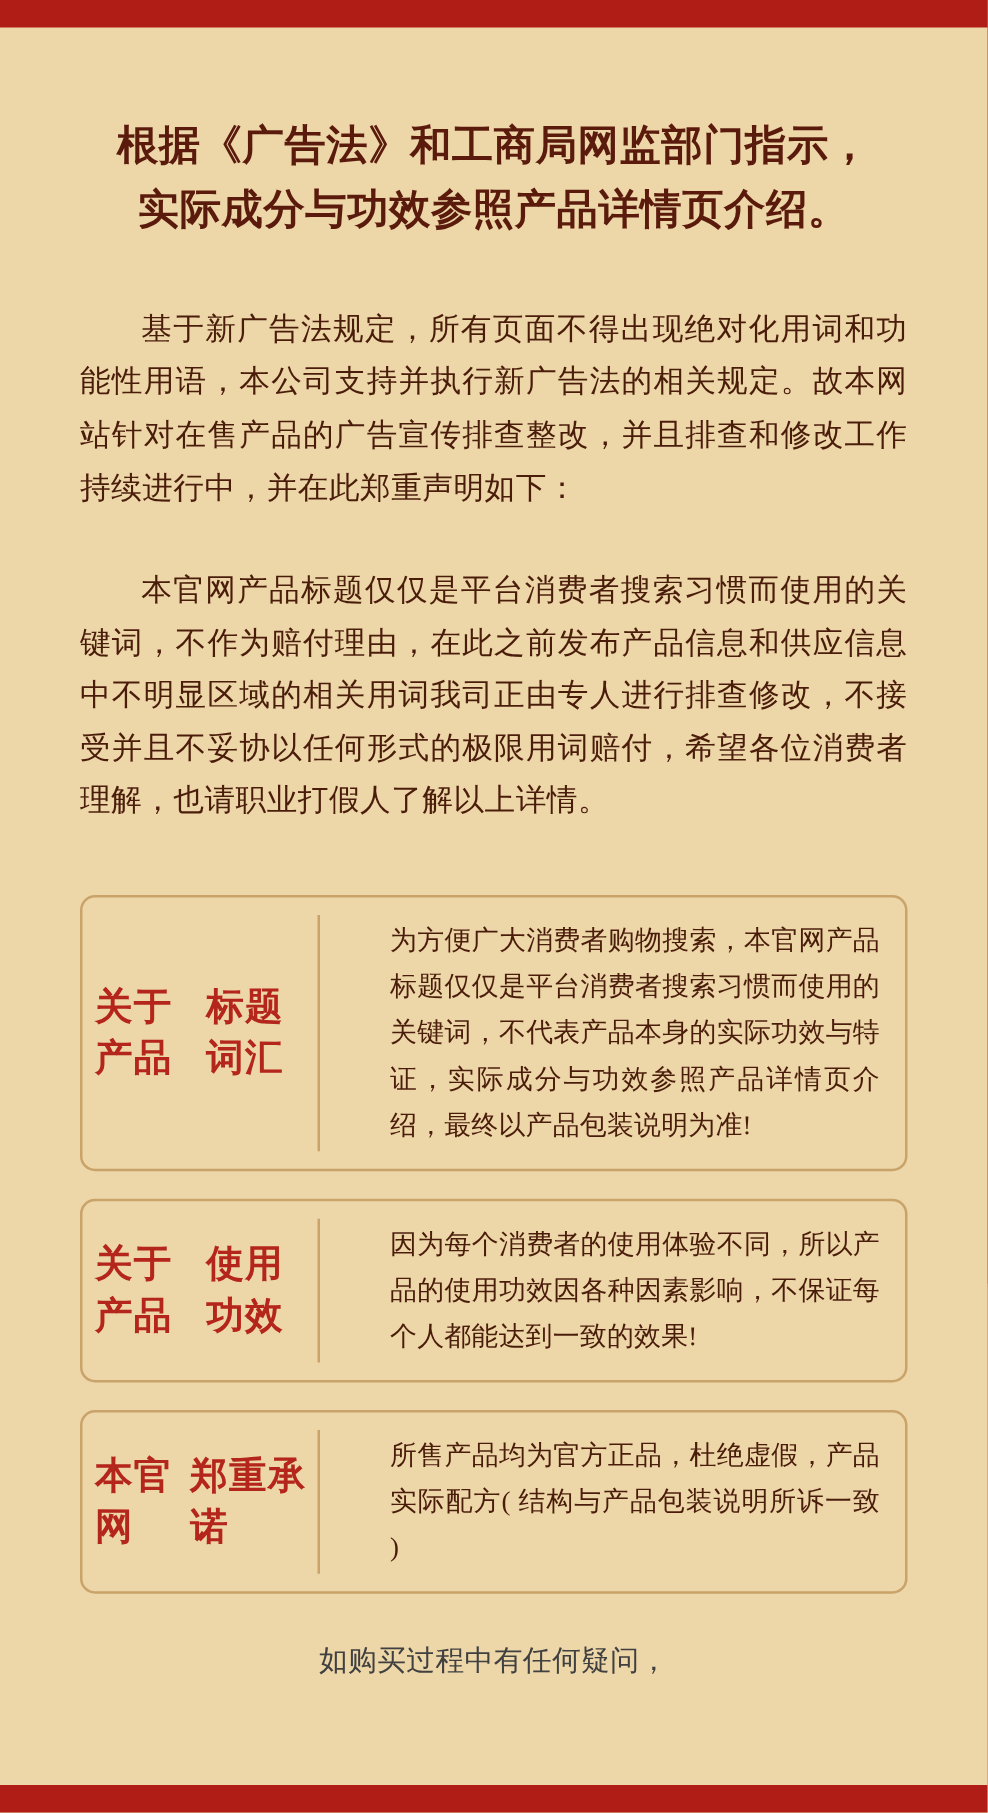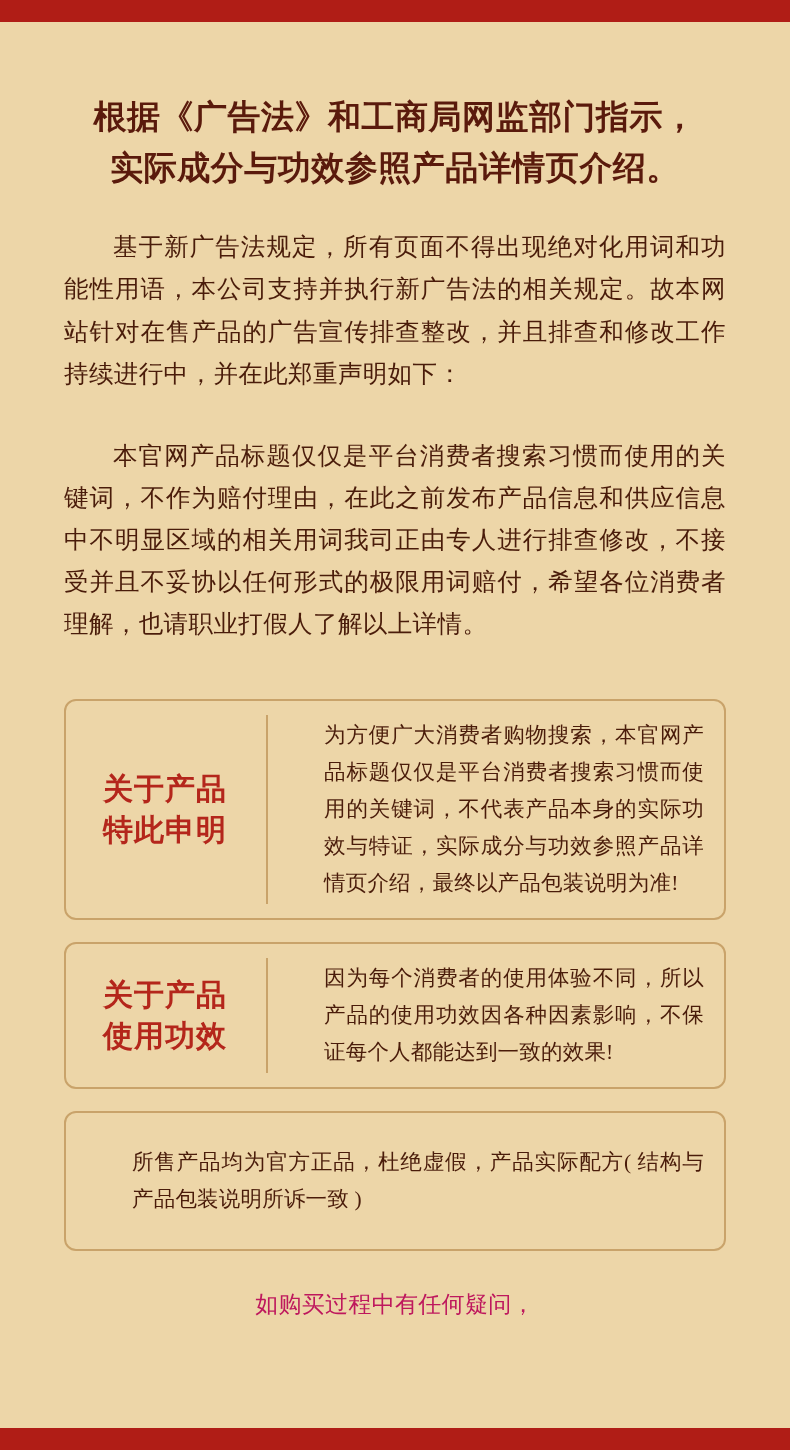--- a/index.html
+++ b/index.html
@@ -41,21 +41,21 @@
   .headline .line2 {
     display: block;
   }
   .para {
     color: #4a1c0a;
     font-size: 24.5px;
     line-height: 1.72;
     text-align: justify;
     text-justify: inter-ideograph;
     text-indent: 2em;
-    margin: 32px 6px 0 6px;
+    margin: 49px 6px 0 6px;
     letter-spacing: 0.4px;
   }
   .para.p2 {
     margin-top: 40px;
   }
   .cards {
     margin: 54px 6px 0 6px;
   }
   .card {
     position: relative;
@@ -67,48 +67,48 @@
     margin-bottom: 22px;
     padding: 14px 18px 14px 10px;
     min-height: 168px;
   }
   .card.short {
     min-height: 140px;
   }
   .card-title {
     flex: 0 0 178px;
     display: flex;
-    flex-direction: column;
+    flex-direction: row;
     align-items: center;
     justify-content: center;
     color: #b4261b;
     font-size: 30px;
     font-weight: bold;
     line-height: 1.35;
     letter-spacing: 1px;
     border-right: 2px solid #c9a36a;
-    padding-right: 12px;
+    padding-right: 0;
   }
   .card-body {
     flex: 1 1 auto;
     color: #4a1c0a;
     font-size: 21.5px;
     line-height: 1.72;
     text-align: justify;
     text-justify: inter-ideograph;
     padding: 2px 2px 2px 20px;
     display: flex;
     align-items: center;
     letter-spacing: 0.2px;
     margin-left: 36px;
   }
   .footer {
     margin-top: 34px;
     text-align: center;
-    color: #be185d;
+    color: #404040;
     font-size: 23px;
     line-height: 1.7;
     letter-spacing: 0.3px;
   }
   .footer span {
     display: block;
   }
 </style>
 </head>
 <body>
@@ -122,34 +122,38 @@
     </div>
 
     <p class="para p1">基于新广告法规定，所有页面不得出现绝对化用词和功能性用语，本公司支持并执行新广告法的相关规定。故本网站针对在售产品的广告宣传排查整改，并且排查和修改工作持续进行中，并在此郑重声明如下：</p>
     <p class="para p2">本官网产品标题仅仅是平台消费者搜索习惯而使用的关键词，不作为赔付理由，在此之前发布产品信息和供应信息中不明显区域的相关用词我司正由专人进行排查修改，不接受并且不妥协以任何形式的极限用词赔付，希望各位消费者理解，也请职业打假人了解以上详情。</p>
 
     <div class="cards">
 
       <div class="card">
         <div class="card-title">
           <span>关于产品</span>
-          <span>特此申明</span>
+          <span>标题词汇</span>
         </div>
         <div class="card-body">为方便广大消费者购物搜索，本官网产品标题仅仅是平台消费者搜索习惯而使用的关键词，不代表产品本身的实际功效与特证，实际成分与功效参照产品详情页介绍，最终以产品包装说明为准!</div>
       </div>
 
       <div class="card short">
         <div class="card-title">
           <span>关于产品</span>
           <span>使用功效</span>
         </div>
         <div class="card-body">因为每个消费者的使用体验不同，所以产品的使用功效因各种因素影响，不保证每个人都能达到一致的效果!</div>
       </div>
 
       <div class="card short">
+        <div class="card-title">
+          <span>本官网</span>
+          <span>郑重承诺</span>
+        </div>
         <div class="card-body">所售产品均为官方正品，杜绝虚假，产品实际配方( 结构与产品包装说明所诉一致 )</div>
       </div>
 
     </div>
 
     <div class="footer">
       <span>如购买过程中有任何疑问，</span>
     </div>
 
   </div>

